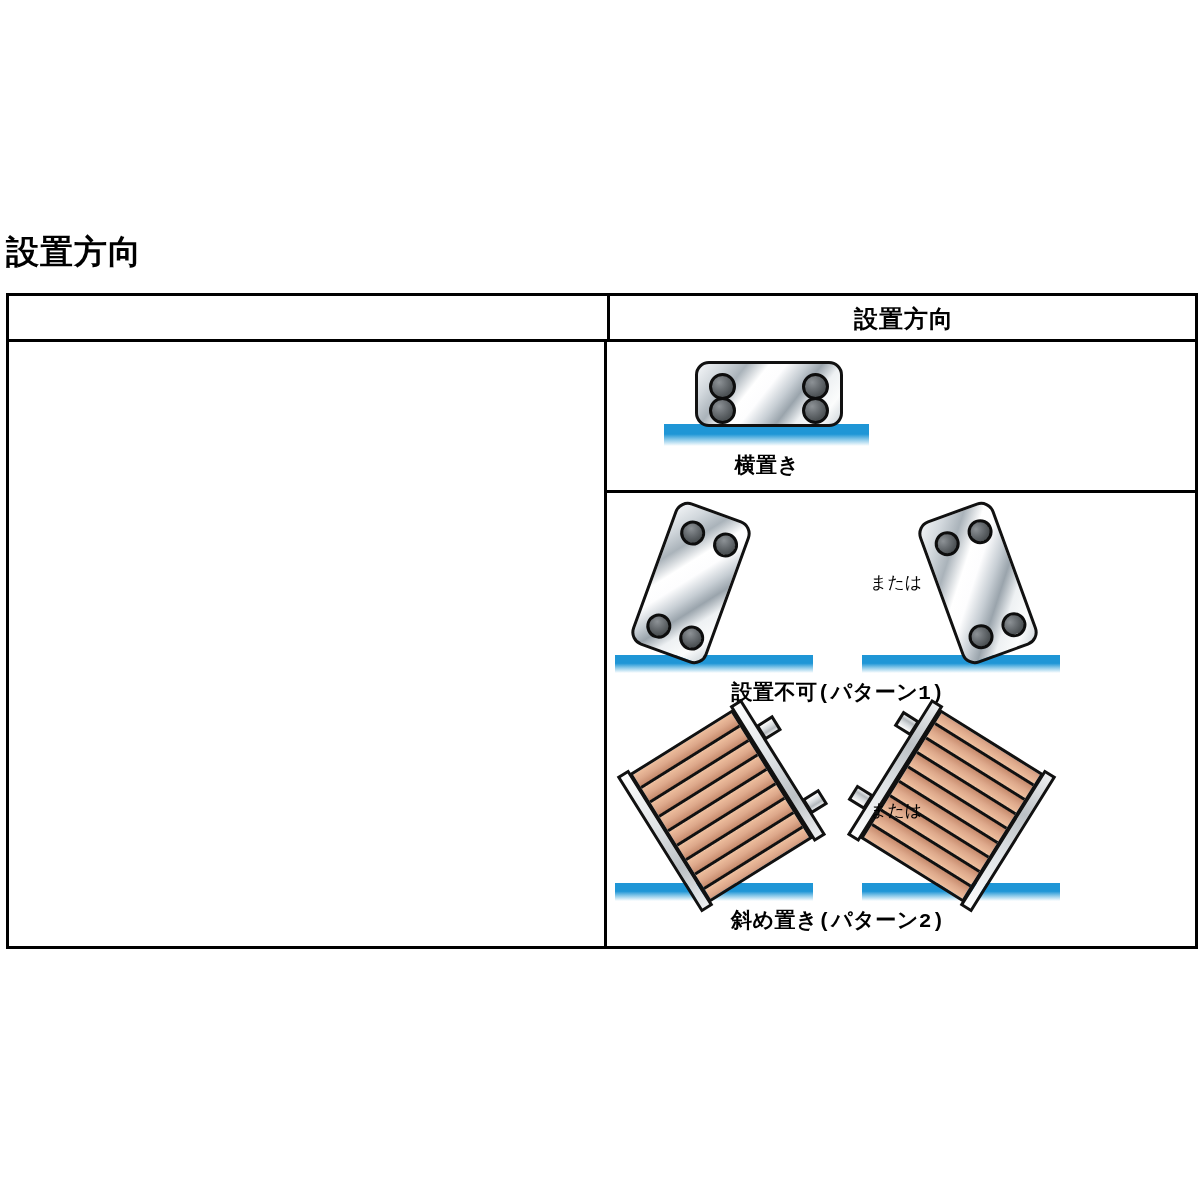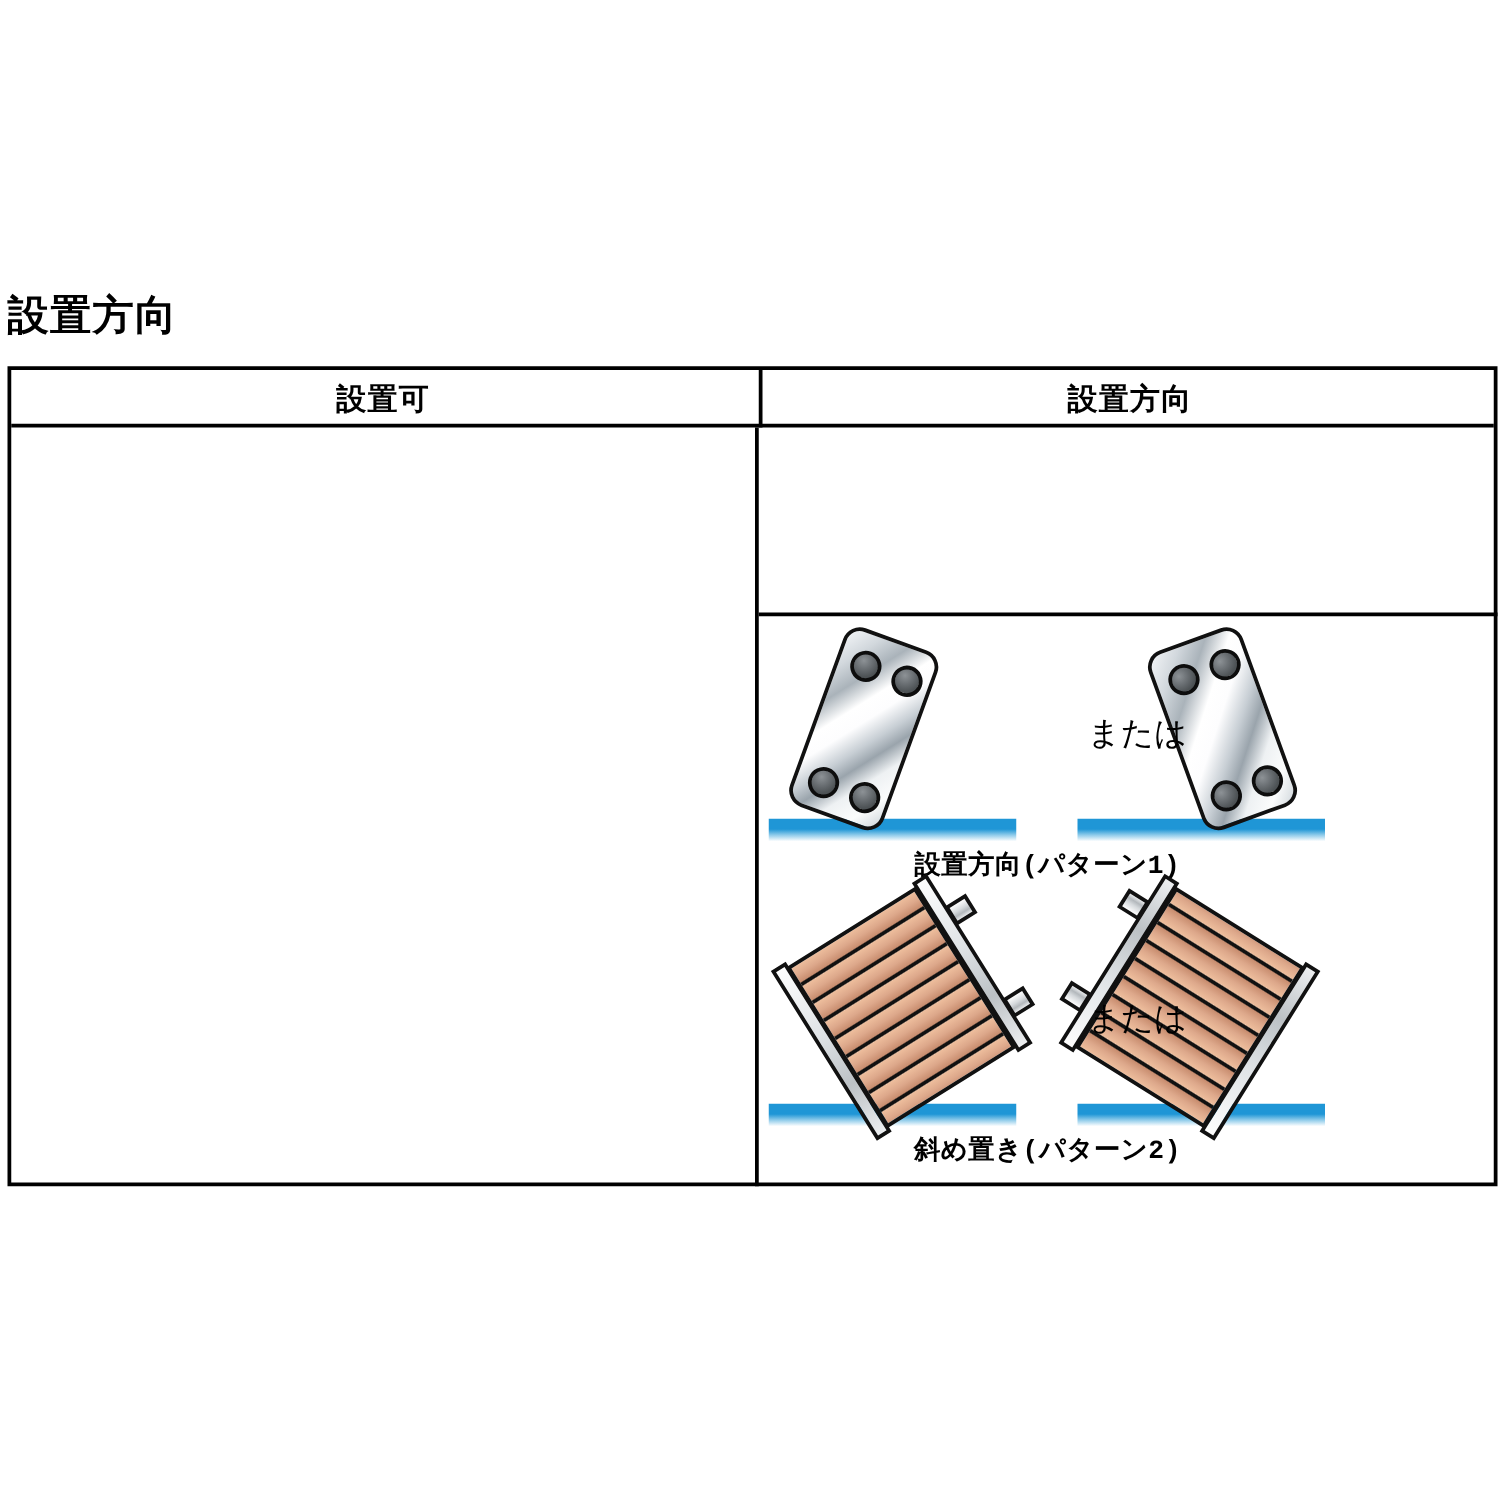--- a/index.html
+++ b/index.html
@@ -68,21 +68,21 @@
     position:absolute;
     text-align:center;
     font-size:21px;
     font-weight:bold;
     letter-spacing:0.5px;
     white-space:nowrap;
     line-height:1;
   }
   .orlabel{
     position:absolute;
-    font-size:26px;
+    font-size:17px;
     font-weight:normal;
     white-space:nowrap;
     line-height:1;
   }
 
   
   .ground{
     position:absolute;
     background:linear-gradient(to bottom,#1f96d6 0%,#1f96d6 46%,#8ecbea 72%,#ffffff 100%);
   }
@@ -166,30 +166,41 @@
 </head>
 <body>
 
 <div class="page">
 
   <div class="title">設置方向</div>
 
   <div class="table">
 
     <div class="hdr-row">
-      <div class="hdr-cell hdr-left">設置可</div>
       <div class="hdr-cell hdr-right">設置方向</div>
     </div>
 
     <div class="col-divider"></div>
     <div class="right-divider"></div>
 
 
     <div class="cell cell-bad-top">
 
+      <div class="fig" style="left:0;top:0;width:300px;height:148px;">
+        <div class="ground" style="left:57px;top:82px;width:205px;height:22px;"></div>
+
+        <div class="plate" style="left:88px;top:19px;width:148px;height:66px;">
+          <div class="port" style="left:11px;top:9px;width:27px;height:27px;"></div>
+          <div class="port" style="left:104px;top:9px;width:27px;height:27px;"></div>
+          <div class="port" style="left:11px;top:33px;width:27px;height:27px;"></div>
+          <div class="port" style="left:104px;top:33px;width:27px;height:27px;"></div>
+        </div>
+
+        <div class="caption" style="left:60px;top:114px;width:200px;">横置き</div>
+      </div>
 
 
     </div>
 
     <div class="cell cell-bad-bot">
 
       <div class="fig" style="left:0;top:0;width:591px;height:220px;">
 
         <div class="ground" style="left:8px;top:162px;width:198px;height:18px;"></div>
         <div class="ground" style="left:255px;top:162px;width:198px;height:18px;"></div>
@@ -203,21 +214,21 @@
 
         <div class="plate" style="left:331px;top:14px;width:80px;height:152px;transform:rotate(-20deg);transform-origin:50% 50%;">
           <div class="port" style="left:9px;top:13px;width:25px;height:25px;"></div>
           <div class="port" style="left:44px;top:13px;width:25px;height:25px;"></div>
           <div class="port" style="left:9px;top:112px;width:25px;height:25px;"></div>
           <div class="port" style="left:44px;top:112px;width:25px;height:25px;"></div>
         </div>
 
         <div class="orlabel" style="left:263px;top:82px;">または</div>
 
-        <div class="caption" style="left:86px;top:190px;width:290px;">設置方向(パターン1)</div>
+        <div class="caption" style="left:86px;top:190px;width:290px;">設置不可(パターン1)</div>
       </div>
 
       <div class="fig" style="left:0;top:220px;width:591px;height:236px;">
 
         <div class="ground" style="left:8px;top:170px;width:198px;height:18px;"></div>
         <div class="ground" style="left:255px;top:170px;width:198px;height:18px;"></div>
 
         <div class="fig" style="left:34px;top:18px;width:160px;height:150px;transform:rotate(58deg);transform-origin:50% 50%;">
 
           <div class="nozzle" style="left:30px;top:-17px;width:18px;height:20px;"></div>

